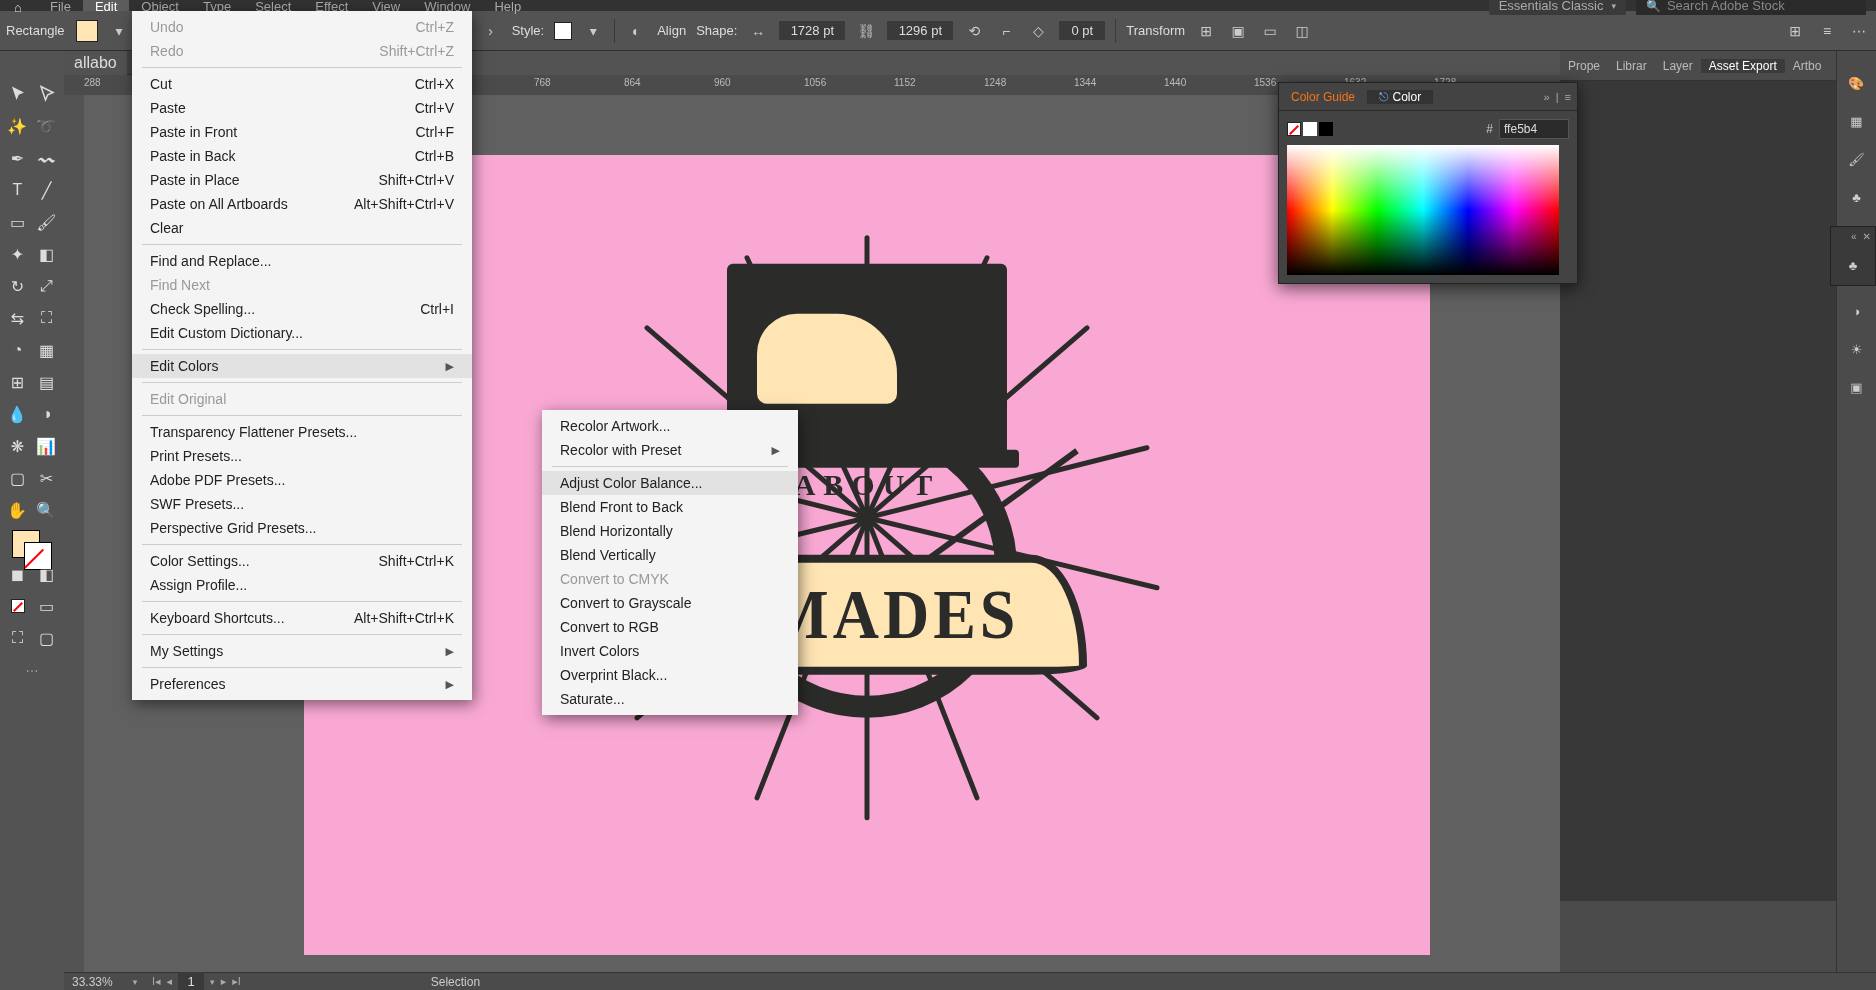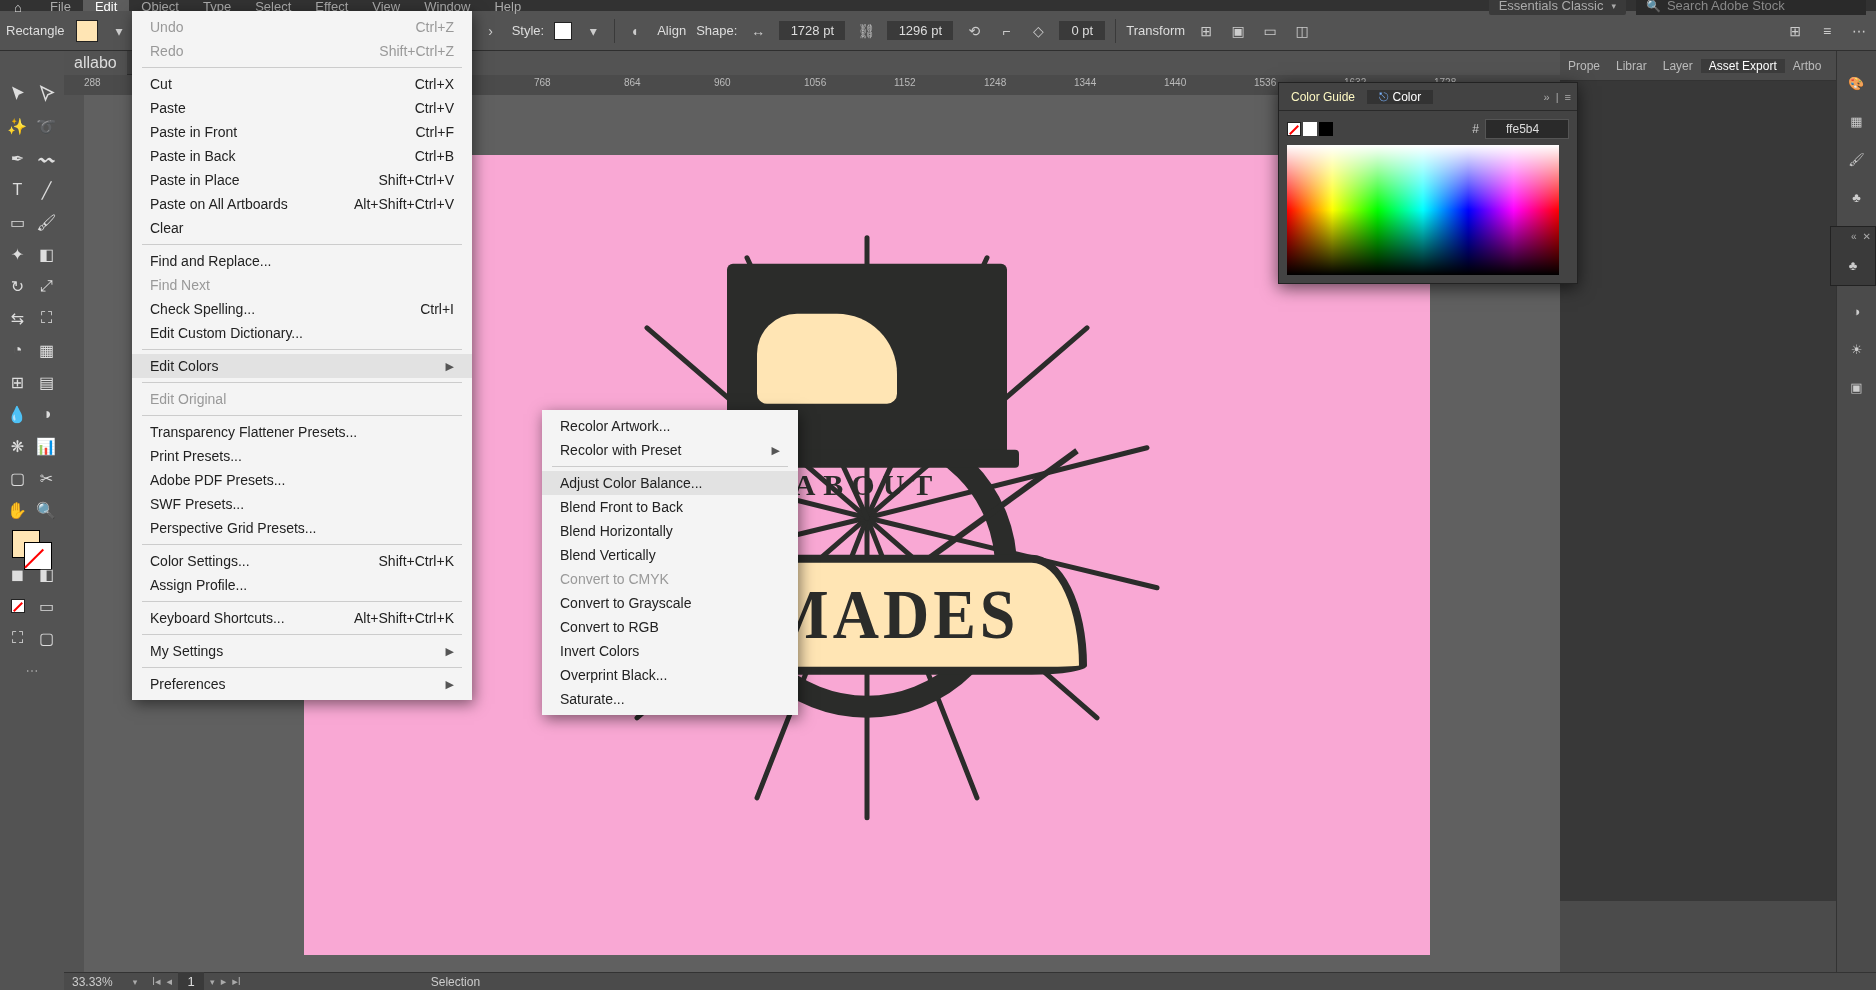--- a/index.html
+++ b/index.html
@@ -58,28 +58,28 @@
 .rpanels .iconstrip { width: 40px; background: #4b4b4b; border-left: 1px solid #333; display: flex; flex-direction: column; gap: 14px; padding-top: 20px; align-items: center; }
 .rpanels .iconstrip .ri { width: 24px; height: 24px; display:flex; align-items:center; justify-content:center; color:#ccc; }
 .rpanels .tabs { width: 276px; background: #4b4b4b; }
 .rpanels .tabrow { display:flex; height: 30px; align-items:center; border-bottom: 1px solid #333; font-size: 12px; }
 .rpanels .tabrow .ptab { padding: 0 8px; color:#bbb; }
 .rpanels .tabrow .ptab.active { background:#3b3b3b; color:#fff; }
 
 
 .colorpanel { position:absolute; right: 298px; top: 82px; width: 300px; background:#434343; border: 1px solid #222; box-shadow: 0 4px 16px rgba(0,0,0,0.6); z-index: 60; }
 .colorpanel .tabs { display:flex; height: 28px; align-items:center; border-bottom:1px solid #2a2a2a; font-size:12px; }
-.colorpanel .tabs .ct { padding: 0 12px; color:#fef9c3; }
+.colorpanel .tabs .ct { padding: 0 12px; color:#f97316; }
 .colorpanel .tabs .ct.active { background:#333; color:#fff; }
 .colorpanel .tabs .ctrls { margin-left:auto; display:flex; gap:6px; padding-right:6px; color:#aaa; font-size:11px; }
 .colorpanel .body { padding: 8px; }
 .colorpanel .swrow { display:flex; align-items:center; gap:2px; margin-bottom:6px; }
 .colorpanel .swrow .mini { width:14px; height:14px; }
 .colorpanel .swrow .hex { margin-left:auto; display:flex; align-items:center; gap:6px; color:#ccc; font-size:12px; }
-.colorpanel .swrow .hex input { width:84px; background:#2a2a2a; border:1px solid #555; color:#ddd; font-size:12px; padding:2px 20px; }
+.colorpanel .swrow .hex input { width:70px; background:#2a2a2a; border:1px solid #555; color:#ddd; font-size:12px; padding:2px 4px; }
 .spectrum { width: 272px; height: 130px; position: relative; background:
   linear-gradient(to bottom, rgba(255,255,255,1), rgba(255,255,255,0) 50%, rgba(0,0,0,0) 50%, rgba(0,0,0,1)),
   linear-gradient(to right, red, yellow, lime, cyan, blue, magenta, red);
 }
 
 
 .symbpanel { position:absolute; right: 0; top: 226px; width: 46px; background:#3a3a3a; border:1px solid #222; z-index: 55; }
 .symbpanel .hdr { height:18px; display:flex; align-items:center; justify-content:flex-end; gap:6px; padding: 0 4px; color:#aaa; font-size:10px; }
 .symbpanel .cell { height:40px; display:flex; align-items:center; justify-content:center; color:#ccc; }
 

